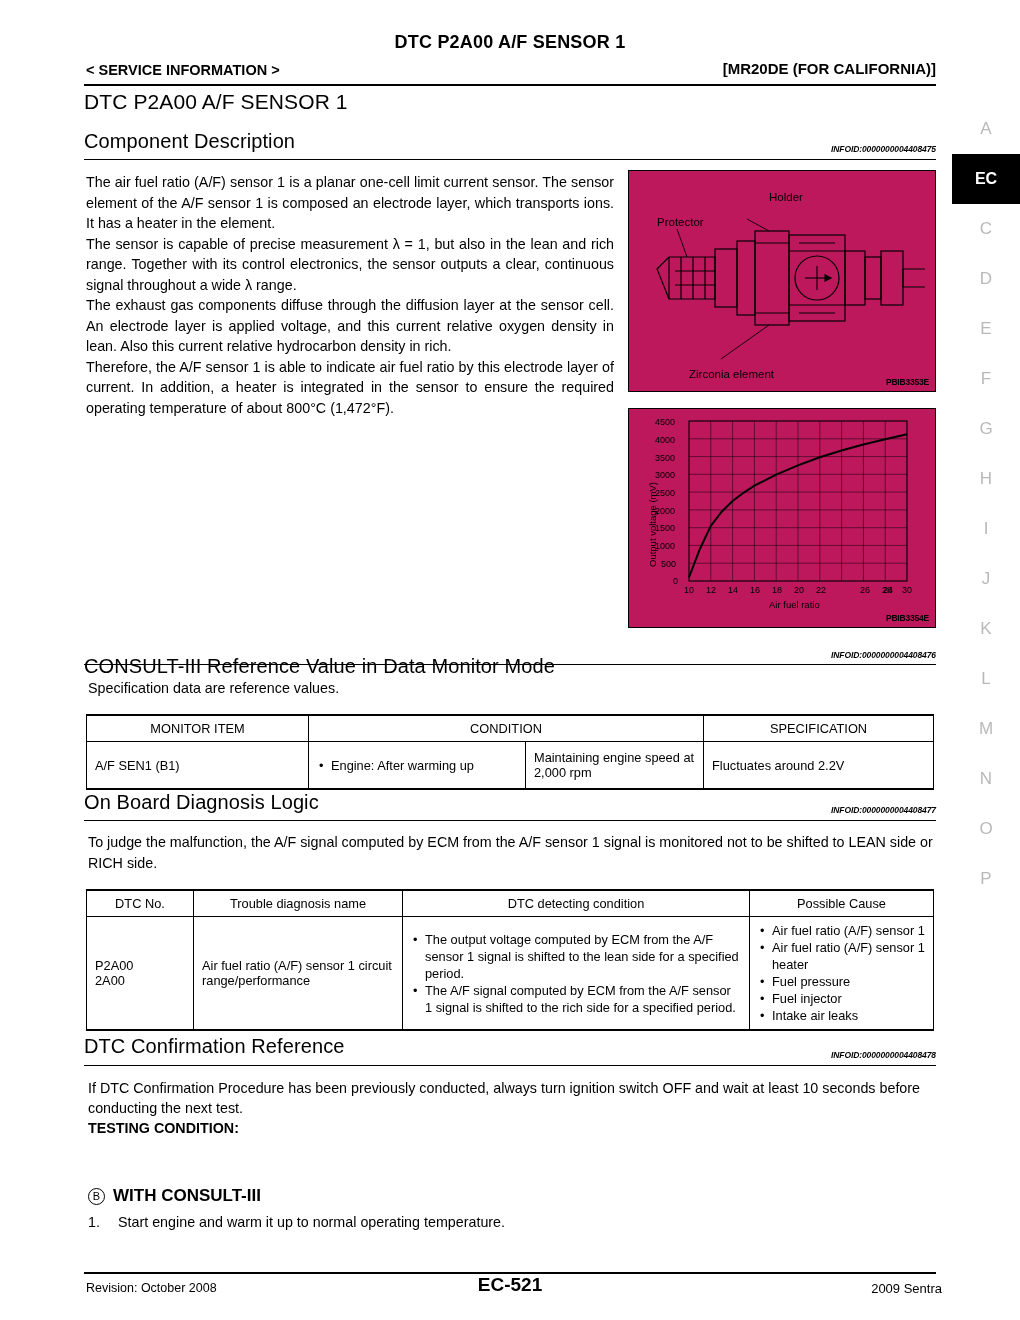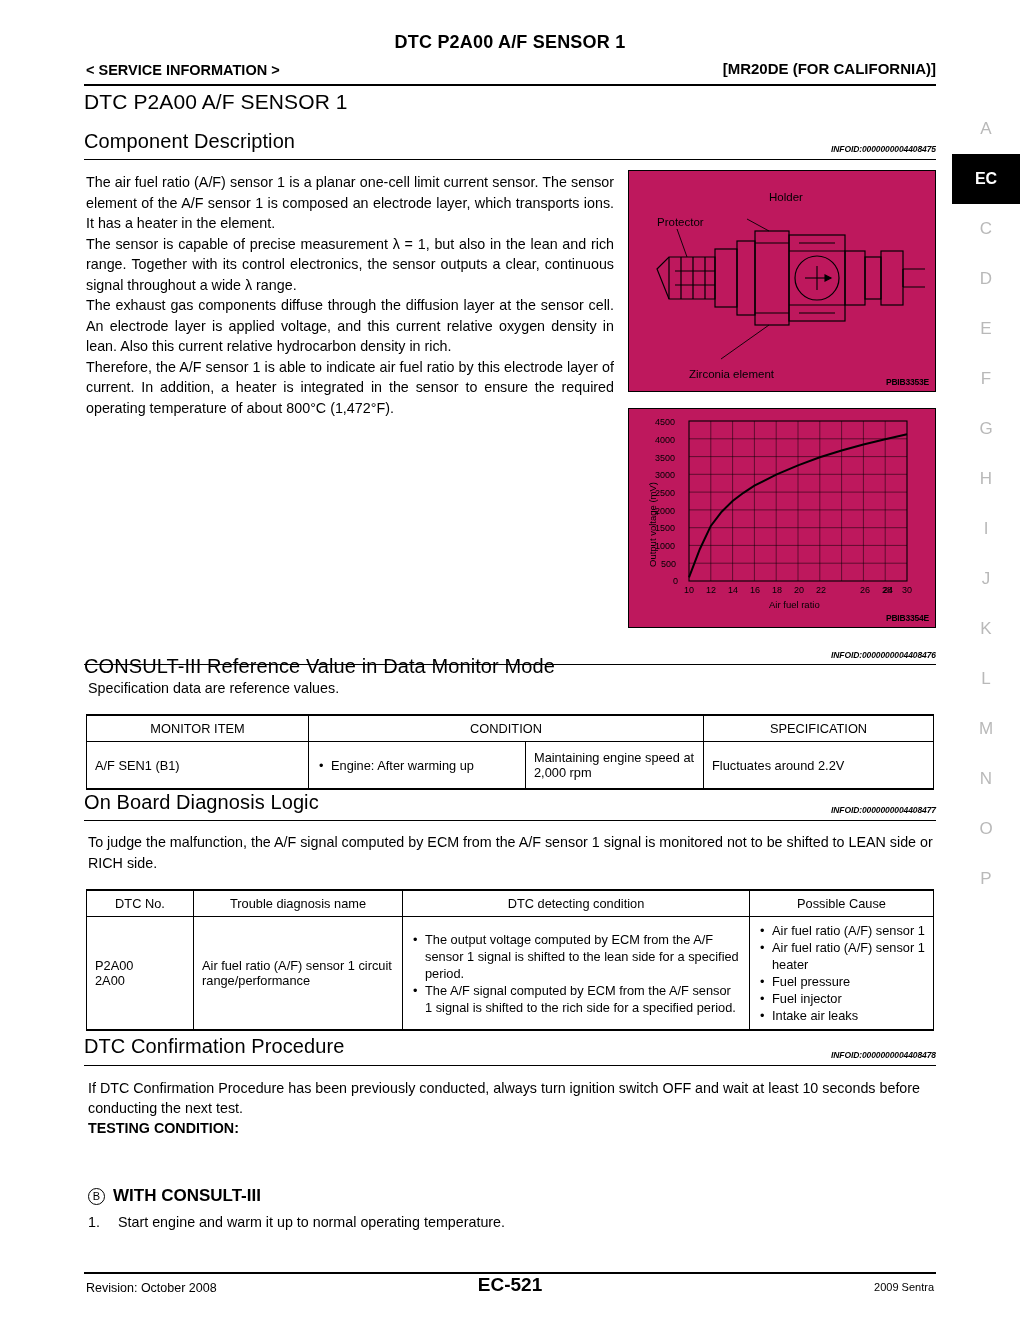--- a/index.html
+++ b/index.html
@@ -232,23 +232,23 @@
     position: absolute;
     left: 0;
     top: 1274px;
     width: 1020px;
     text-align: center;
     font-size: 19px;
     font-weight: bold;
   }
   .foot-right {
     position: absolute;
-    right: 86px;
+    right: 78px;
     top: 1281px;
-    font-size: 11px;
+    font-size: 13px;
   }
 </style>
 </head>
 <body>
 
 <div class="page">
 
   <div class="hdr-title">DTC P2A00 A/F SENSOR 1</div>
   <div class="hdr-left">&lt; SERVICE INFORMATION &gt;</div>
   <div class="hdr-right">[MR20DE (FOR CALIFORNIA)]</div>
@@ -447,21 +447,21 @@
           <li>Air fuel ratio (A/F) sensor 1 heater</li>
           <li>Fuel pressure</li>
           <li>Fuel injector</li>
           <li>Intake air leaks</li>
         </ul>
       </td>
     </tr>
   </tbody>
     </table>
 
-  <div class="sec-title" style="top:1035px;">DTC Confirmation Procedure</div>
+  <div class="sec-title" style="top:1035px;">DTC Confirmation Reference</div>
   <div class="infoid" style="top:1050px;">INFOID:0000000004408478</div>
   <div class="sec-rule" style="top:1065px;"></div>
 
   <div class="note-block" style="top:1078px; width:848px;">
     <div>If DTC Confirmation Procedure has been previously conducted, always turn ignition switch OFF and wait at least 10 seconds before conducting the next test.</div>
     <div class="bold">TESTING CONDITION:</div>
   </div>
 
   <div class="consult-head" style="top:1186px;">
     <span class="circB">B</span><span>WITH CONSULT-III</span>

